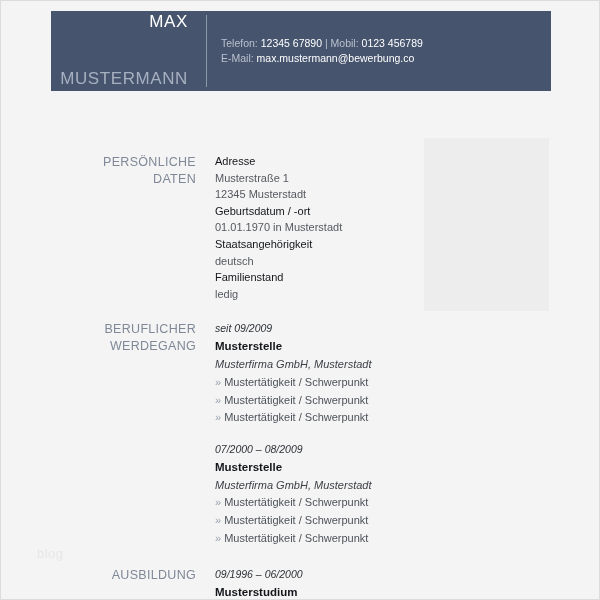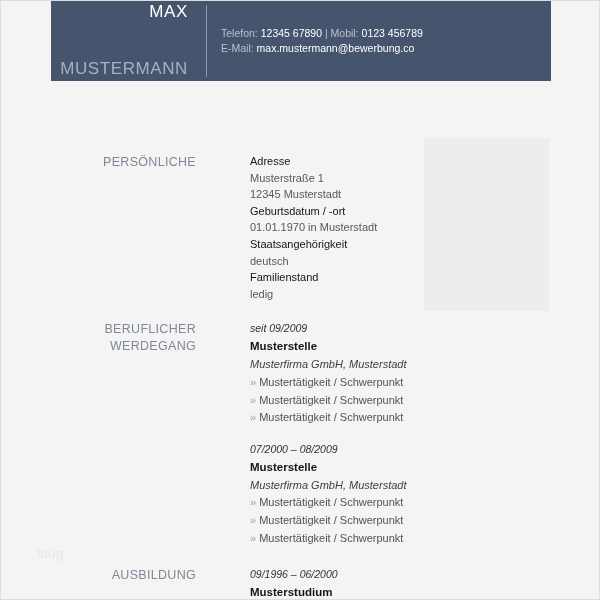--- a/index.html
+++ b/index.html
@@ -22,21 +22,21 @@
     background: #f4f4f4;
     border: 1px solid #dcdcdc;
     box-sizing: border-box;
     overflow: hidden;
   }
 
   
   .header {
     position: absolute;
     left: 50px;
-    top: 0;
+    top: 10px;
     width: 500px;
     height: 80px;
     background: #46546e;
     display: flex;
     align-items: center;
   }
   .header-name {
     width: 155px;
     padding-right: 18px;
     box-sizing: border-box;
@@ -90,21 +90,20 @@
   .body-area {
     position: absolute;
     left: 0;
     top: 152px;
     width: 600px;
   }
   .section {
     position: relative;
     display: flex;
     margin-bottom: 18px;
-    gap: 35px;
   }
   .section-label {
     width: 195px;
     flex: 0 0 195px;
     text-align: right;
     padding-right: 0;
     box-sizing: border-box;
     color: #7f8897;
     font-size: 12.5px;
     line-height: 1.35;
@@ -203,20 +202,21 @@
 
   </div>
 
   <div class="photo-box"></div>
 
   <div class="body-area">
 
     <div class="section">
       <div class="section-label">
         <div>PERSÖNLICHE</div>
+        <div>DATEN</div>
       </div>
       <div class="section-content">
         <div class="row-strong">Adresse</div>
         <div class="row-plain">Musterstraße 1</div>
         <div class="row-plain">12345 Musterstadt</div>
         <div class="row-strong">Geburtsdatum / -ort</div>
         <div class="row-plain">01.01.1970 in Musterstadt</div>
         <div class="row-strong">Staatsangehörigkeit</div>
         <div class="row-plain">deutsch</div>
         <div class="row-strong">Familienstand</div>

